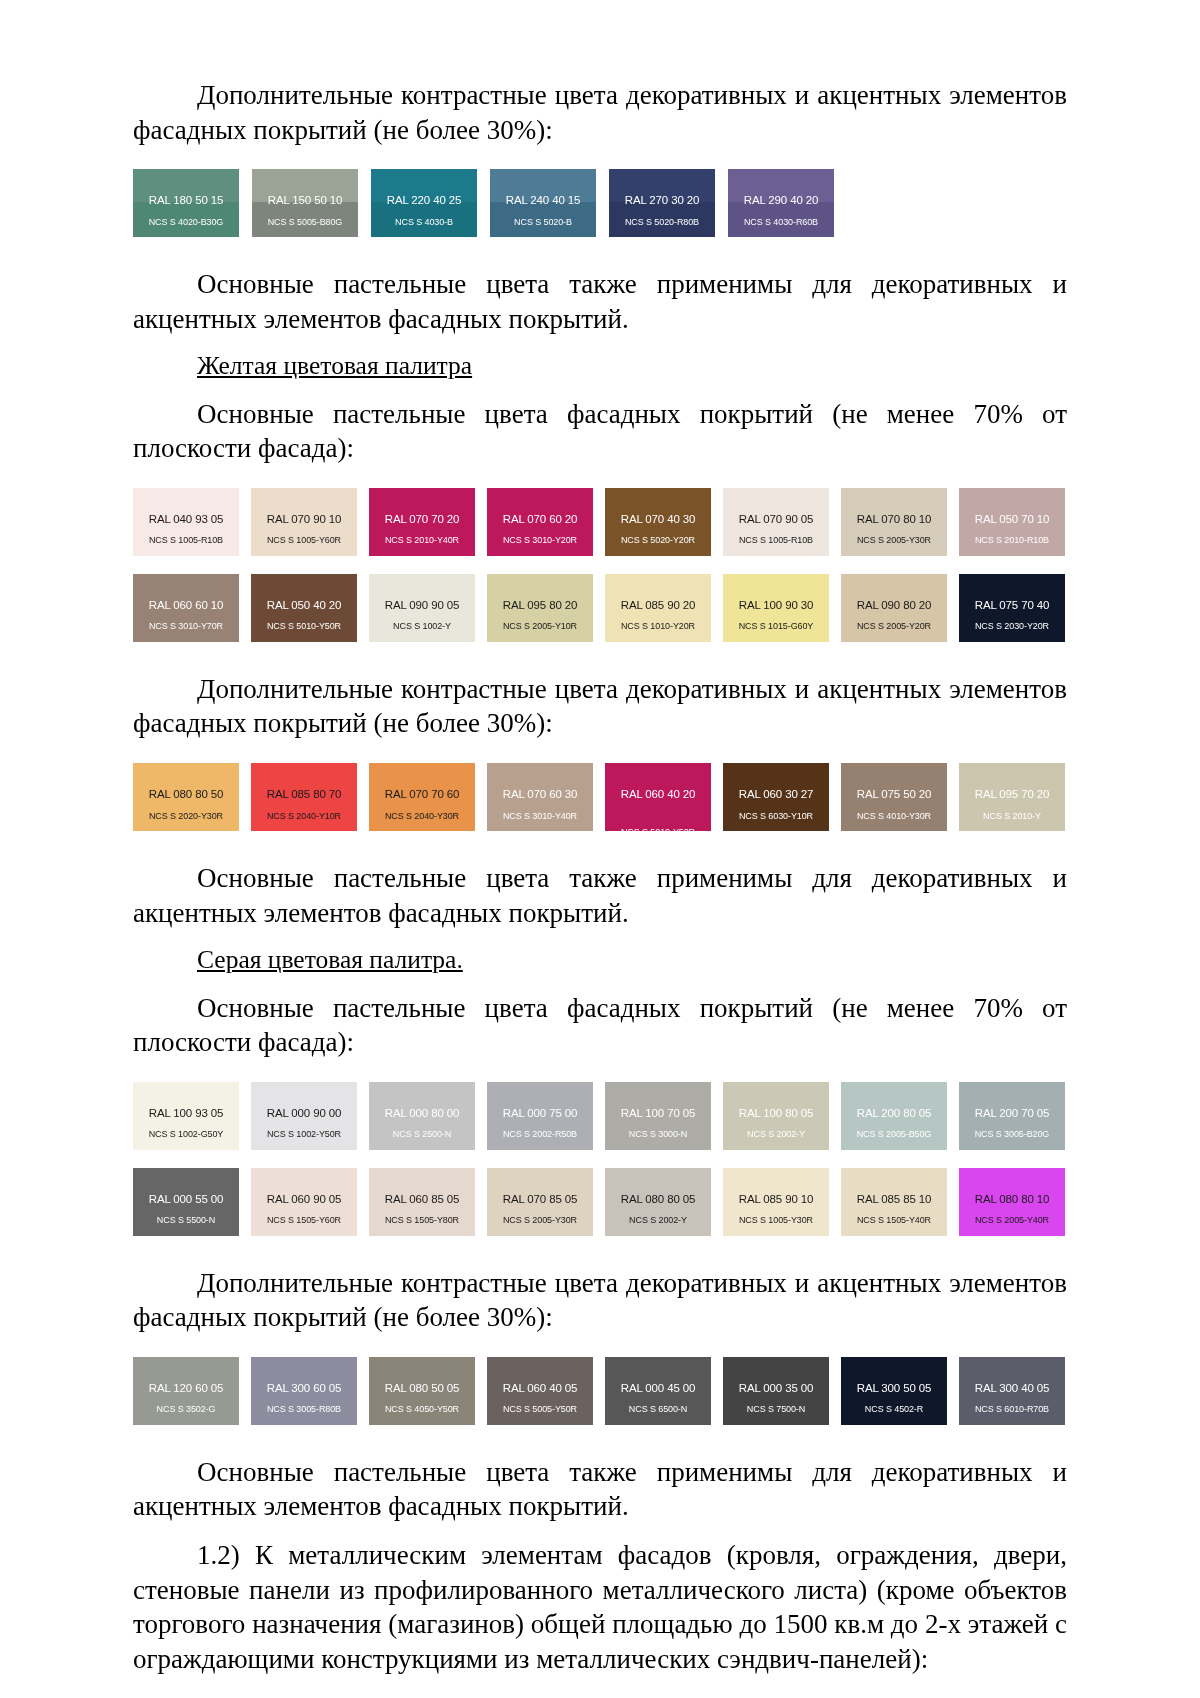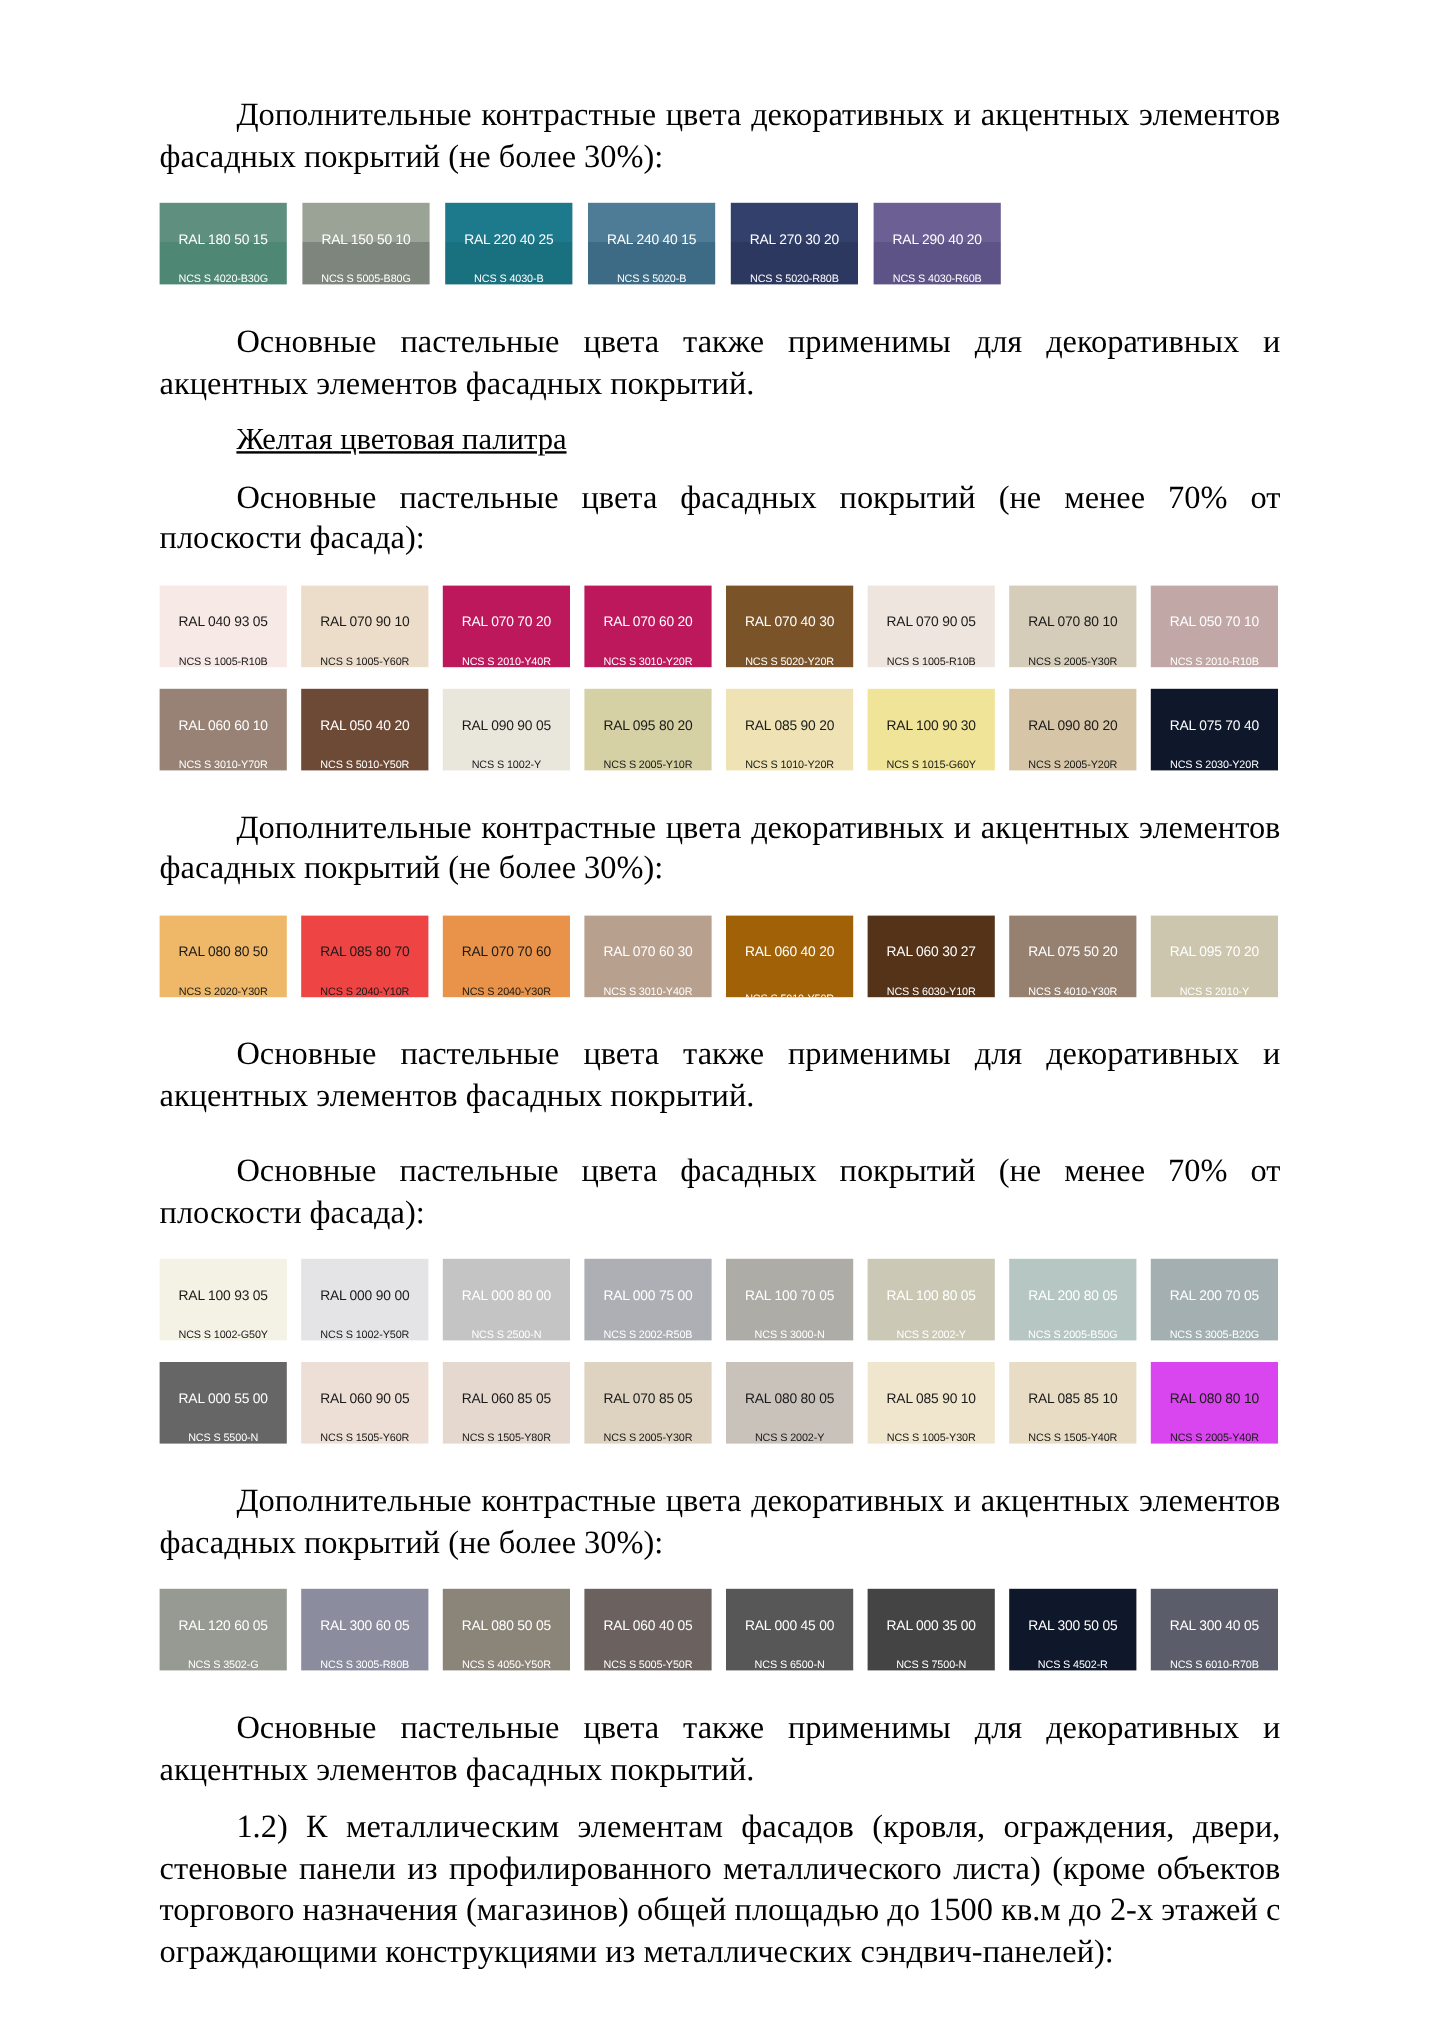--- a/index.html
+++ b/index.html
@@ -58,21 +58,21 @@
     width: 934px;
   }
 
   .swatch {
     width: 106px;
     height: 68px;
     margin-right: 12px;
     box-sizing: border-box;
     display: flex;
     flex-direction: column;
-    justify-content: space-between;
+    justify-content: flex-start;
     position: relative;
     font-family: "Liberation Sans", "DejaVu Sans", sans-serif;
     overflow: hidden;
   }
   .swatch:last-child { margin-right: 0; }
 
   .swatch .ral {
     font-size: 11.5px;
     line-height: 1;
     padding-top: 26px;
@@ -239,21 +239,21 @@
           <div class="ncs dark-text">NCS S 2040-Y10R</div>
         </div>
         <div class="swatch" style="background: rgb(232, 147, 73);">
           <div class="ral dark-text">RAL 070 70 60</div>
           <div class="ncs dark-text">NCS S 2040-Y30R</div>
         </div>
         <div class="swatch" style="background: rgb(184, 160, 143);">
           <div class="ral light-text">RAL 070 60 30</div>
           <div class="ncs light-text">NCS S 3010-Y40R</div>
         </div>
-        <div class="swatch" style="background: #a16207; gap: 16px;">
+        <div class="swatch" style="background: #be185d; gap: 16px;">
           <div class="ral light-text">RAL 060 40 20</div>
           <div class="ncs light-text">NCS S 5010-Y50R</div>
         </div>
         <div class="swatch" style="background: rgb(84, 51, 24);">
           <div class="ral light-text">RAL 060 30 27</div>
           <div class="ncs light-text">NCS S 6030-Y10R</div>
         </div>
         <div class="swatch" style="background: rgb(150, 129, 112);">
           <div class="ral light-text">RAL 075 50 20</div>
           <div class="ncs light-text">NCS S 4010-Y30R</div>
@@ -263,20 +263,23 @@
           <div class="ncs light-text">NCS S 2010-Y</div>
         </div>
       </div>
 
     <div class="spacer-lg"></div>
 
     <p class="para">Основные пастельные цвета также применимы для декоративных и акцентных элементов фасадных покрытий.</p>
 
     <div class="spacer-sm"></div>
 
+    <p class="subhead">
+      <span class="u">Серая цветовая палитра.</span>
+    </p>
 
     <div class="spacer-sm"></div>
 
     <p class="para">Основные пастельные цвета фасадных покрытий (не менее 70% от плоскости фасада):</p>
 
     <div class="spacer-md"></div>
 
     <div class="swatch-row">
         <div class="swatch" style="background: rgb(244, 242, 229);">
           <div class="ral dark-text">RAL 100 93 05</div>

